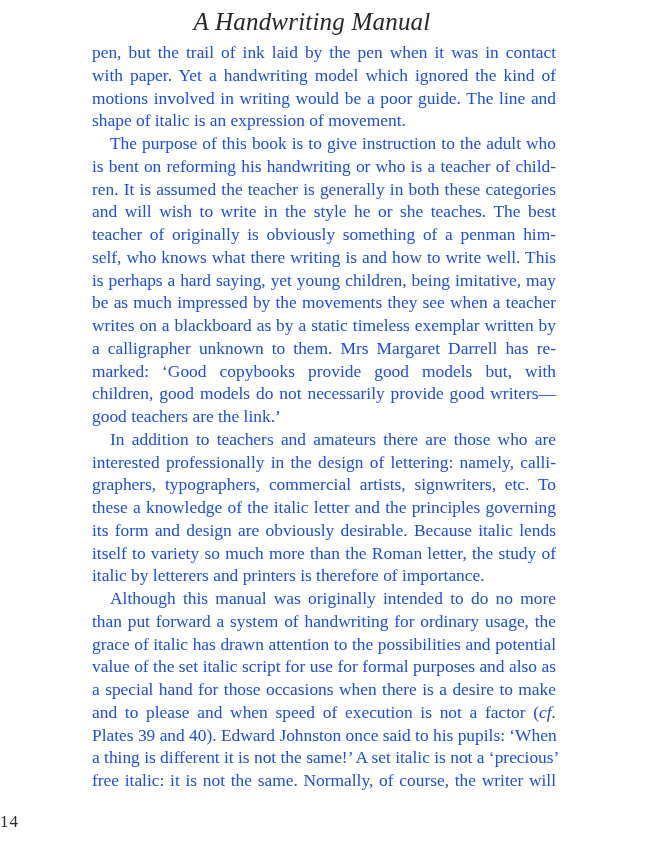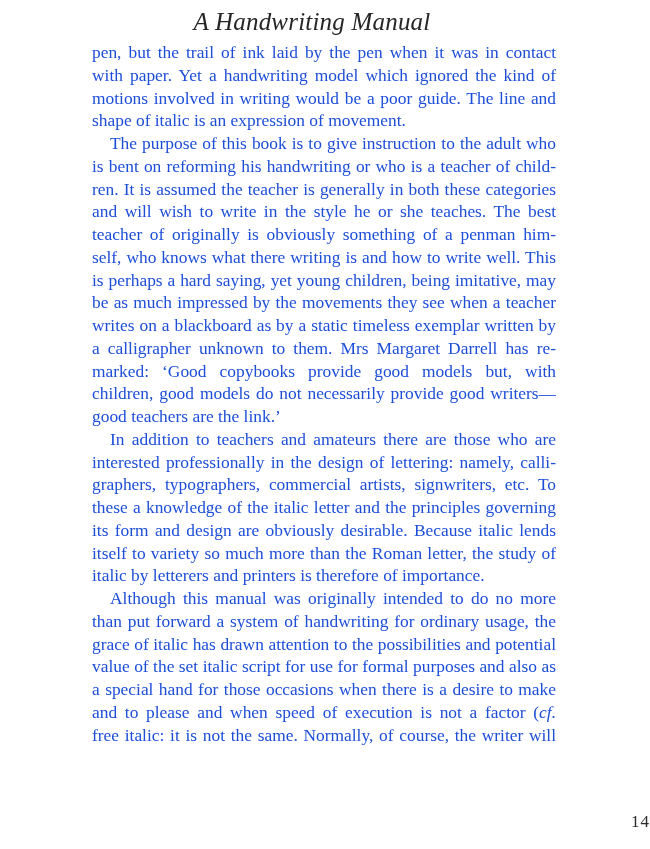--- a/index.html
+++ b/index.html
@@ -55,21 +55,21 @@
       padding-left: 18px;
     }
     .line.last {
       text-align-last: left;
     }
     .folio {
       position: absolute;
       left: 0;
       width: 650px;
       top: 812px;
-      text-align: right;
+      text-align: left;
       font-size: 17px;
       color: #2b2b2b;
       letter-spacing: 1px;
     }
     em.it { font-style: italic; margin-top: 33px; }
   </style>
 </head>
 <body>
 
 <div class="page">
@@ -110,19 +110,21 @@
       <span class="line last">italic by letterers and printers is therefore of importance.</span>
     </div>
 
     <div class="paragraph">
       <span class="line indent">Although this manual was originally intended to do no more</span>
       <span class="line">than put forward a system of handwriting for ordinary usage, the</span>
       <span class="line">grace of italic has drawn attention to the possibilities and potential</span>
       <span class="line">value of the set italic script for use for formal purposes and also as</span>
       <span class="line">a special hand for those occasions when there is a desire to make</span>
       <span class="line">and to please and when speed of execution is not a factor (<em class="it">cf.</em></span>
+      <span class="line">Plates 39 and 40). Edward Johnston once said to his pupils: ‘When</span>
+      <span class="line">a thing is different it is not the same!’ A set italic is not a ‘precious’</span>
       <span class="line">free italic: it is not the same. Normally, of course, the writer will</span>
     </div>
 
   </div>
 
   <div class="folio">14</div>
 </div>
 
 </body></html>

